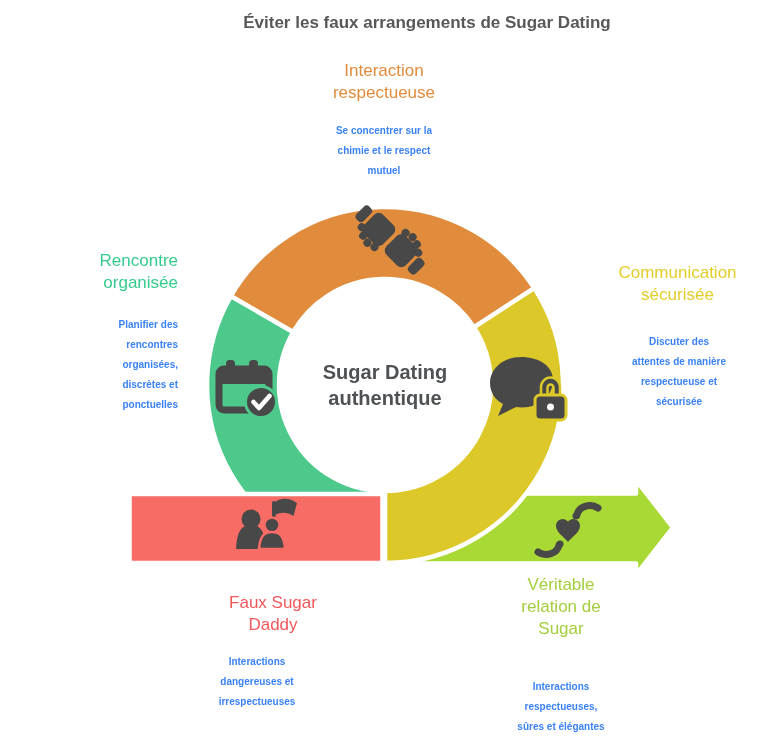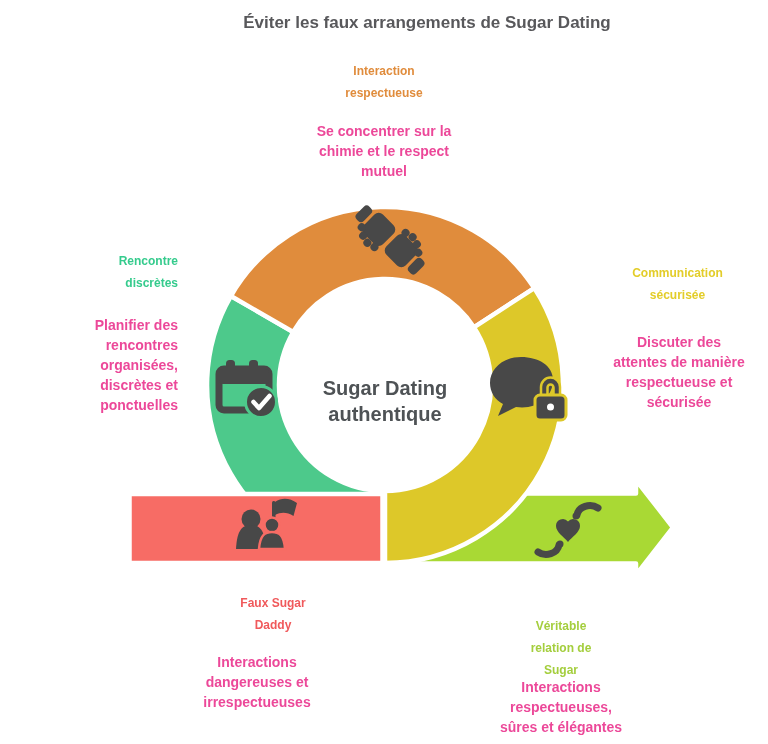--- a/index.html
+++ b/index.html
@@ -3,22 +3,22 @@
 <meta charset="utf-8">
 <style>
   html,body{margin:0;padding:0;background:#ffffff;}
   .stage{
     position:relative;width:768px;height:744px;background:#ffffff;
     font-family:"Liberation Sans", sans-serif;overflow:hidden;
   }
   .stage svg{position:absolute;left:0;top:0;}
   .txt{position:absolute;white-space:pre-line;}
   .title{font-size:17px;font-weight:700;color:#58585B;text-align:center;line-height:22px;padding-left:43px;}
-  .h{font-size:12px;font-weight:700;line-height:22px;}
-  .b{font-size:14px;font-weight:700;line-height:20px;color:#ec4899;}
+  .h{font-size:17px;font-weight:400;line-height:22px;}
+  .b{font-size:10px;font-weight:700;line-height:20px;color:#3b82f6;}
   .center-label{font-size:20px;font-weight:700;line-height:26px;color:#4E5255;text-align:center;}
   .c-top{color:#E08C3C;}
   .c-left{color:#35CB8D;}
   .c-right{color:#E3CD29;}
   .c-bl{color:#F0595B;}
   .c-br{color:#A4CE3D;}
   .ta-c{text-align:center;}
   .ta-r{text-align:right;}
   .ta-l{text-align:center;}
 </style>
@@ -92,43 +92,43 @@
 
   <div class="txt title" style="left:0;top:12px;width:768px;">Éviter les faux arrangements de Sugar Dating</div>
 
   <div class="txt h c-top ta-c" style="left:264px;top:60px;width:240px;">Interaction
 respectueuse</div>
   <div class="txt b ta-c" style="left:284px;top:121px;width:200px;">Se concentrer sur la
 chimie et le respect
 mutuel</div>
 
   <div class="txt h c-left ta-r" style="left:18px;top:250px;width:160px;">Rencontre
-discrètes</div>
+organisée</div>
   <div class="txt b ta-r" style="left:18px;top:315px;width:160px;">Planifier des
 rencontres
 organisées,
 discrètes et
 ponctuelles</div>
 
   <div class="txt h c-right ta-l" style="left:590px;top:262px;width:175px;">Communication
 sécurisée</div>
   <div class="txt b ta-l" style="left:590px;top:332px;width:178px;">Discuter des
 attentes de manière
 respectueuse et
 sécurisée</div>
 
-  <div class="txt center-label" style="left:285px;top:375px;width:200px;">Sugar Dating
+  <div class="txt center-label" style="left:285px;top:359px;width:200px;">Sugar Dating
 authentique</div>
 
   <div class="txt h c-bl ta-c" style="left:193px;top:592px;width:160px;">Faux Sugar
 Daddy</div>
   <div class="txt b ta-c" style="left:172px;top:652px;width:170px;">Interactions
 dangereuses et
 irrespectueuses</div>
 
-  <div class="txt h c-br ta-c" style="left:481px;top:615px;width:160px;">Véritable
+  <div class="txt h c-br ta-c" style="left:481px;top:574px;width:160px;">Véritable
 relation de
 Sugar</div>
   <div class="txt b ta-c" style="left:466px;top:677px;width:190px;">Interactions
 respectueuses,
 sûres et élégantes</div>
 
 </div>
 
 </body></html>

